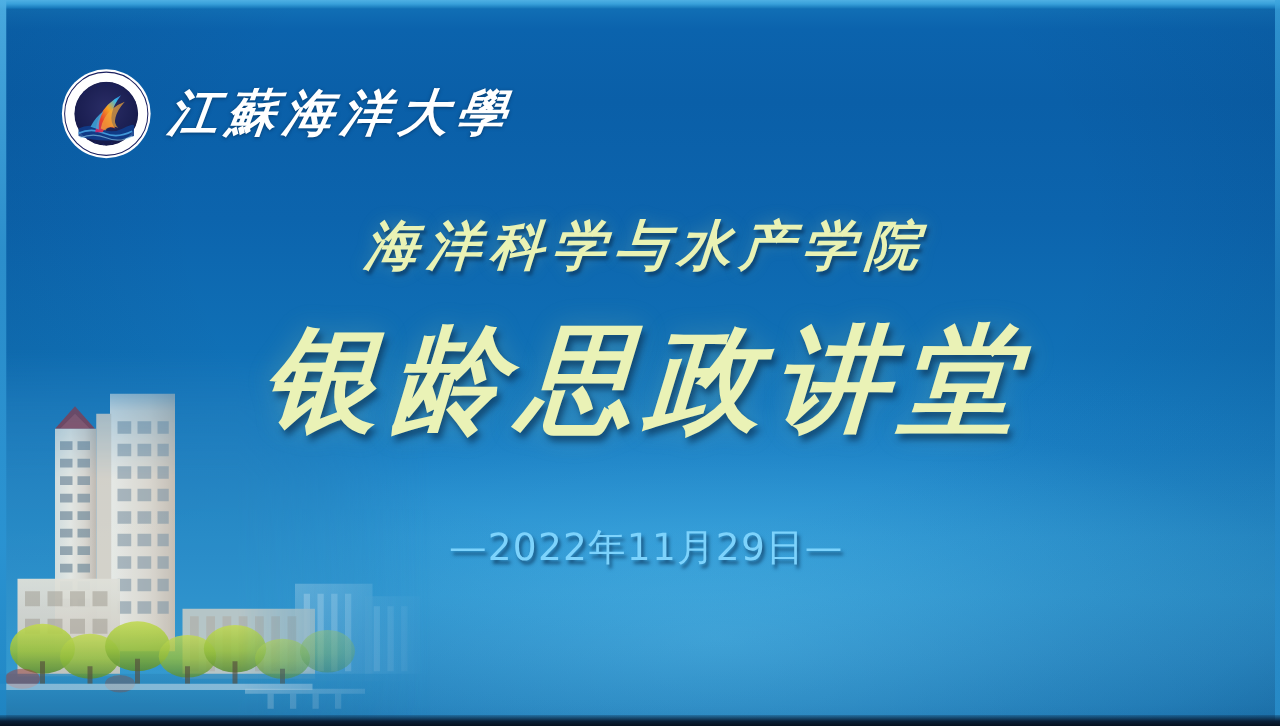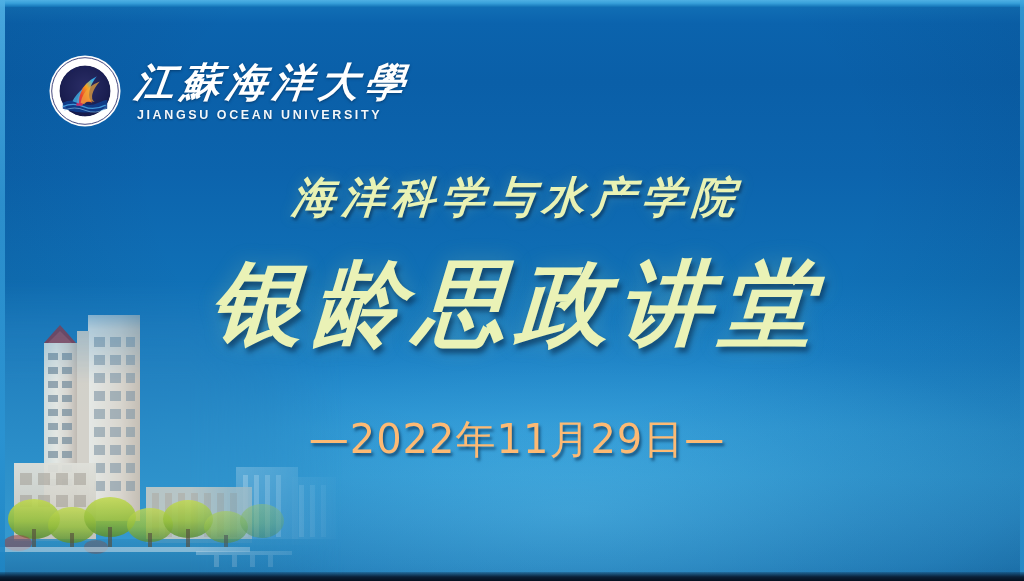--- a/index.html
+++ b/index.html
@@ -185,25 +185,25 @@
     white-space: nowrap;
     text-shadow:
       3px 5px 5px rgba(3,32,66,.55),
       0 0 22px rgba(208,234,150,.22);
     transform: skewX(-3deg);
   }
 
   .date-line {
     margin-top: 62px;
     font-family: "DejaVu Sans", "Liberation Sans", sans-serif;
-    font-size: 40px;
+    font-size: 30px;
     line-height: 38px;
     font-weight: 400;
     letter-spacing: 1px;
-    color: #fdba74;
+    color: #7dd3fc;
     white-space: nowrap;
     text-shadow: 2px 3px 3px rgba(4,36,72,.6);
   }
 </style>
 </head>
 <body>
 
 <div id="slide">
 
   <div class="bg-base"></div>
@@ -423,21 +423,20 @@
       <path d="M20 71 Q34 65 48 71 T78 69" fill="none" stroke="#49a8e6" stroke-width="1.8" opacity=".85"></path>
       <path d="M22 76 Q36 70 50 76 T78 74" fill="none" stroke="#8fd2f2" stroke-width="1.3" opacity=".6"></path>
 
       <path d="M38 70 Q40 52 52 40 Q58 34 66 30 Q58 40 56 50 Q54 60 60 66 Q50 62 46 70 Z" fill="url(#flameG)"></path>
       <path d="M44 66 Q46 54 56 45 Q62 40 70 37 Q62 46 60 54 Q58 61 63 65 Q53 62 49 68 Z" fill="#f2a83a" opacity=".7"></path>
       <path d="M33 64 Q38 54 47 47 Q41 58 42 67 Z" fill="#3fb0e6" opacity=".8"></path>
     </svg>
 
     <div class="logo-wordmark">
       <div class="logo-cn">江蘇海洋大學</div>
-      <div class="logo-en">JIANGSU OCEAN UNIVERSITY</div>
     </div>
   </div>
 
   <div class="center-stack">
     <div class="subtitle">海洋科学与水产学院</div>
     <div class="main-title">银龄思政讲堂</div>
     <div class="date-line">—2022年11月29日—</div>
   </div>
 
   <div class="edge-top"></div>

